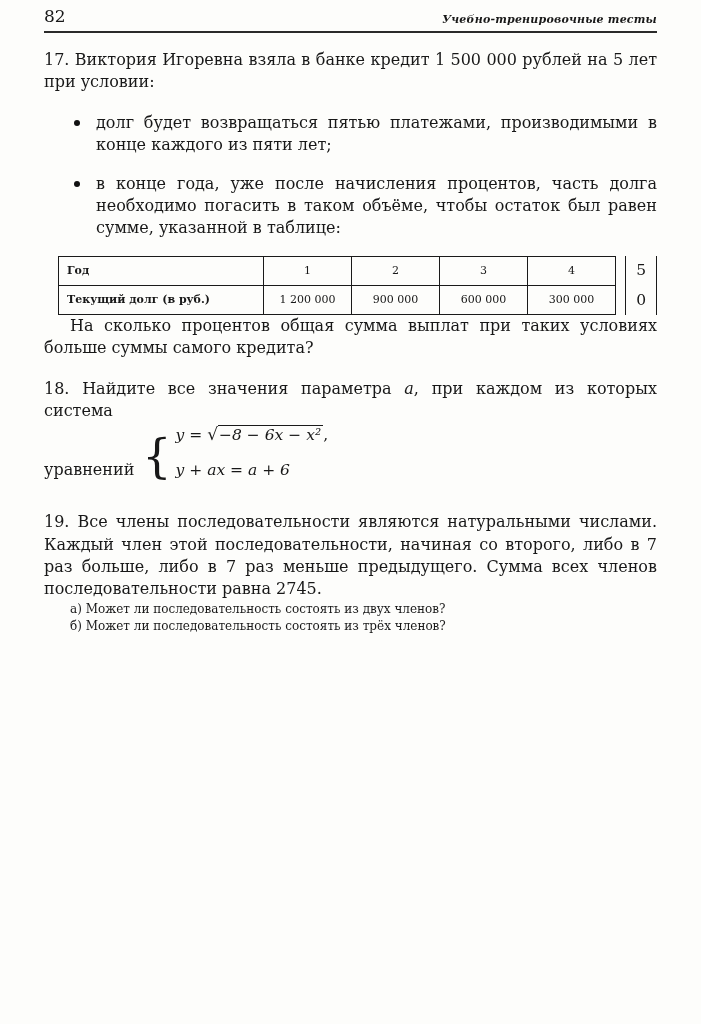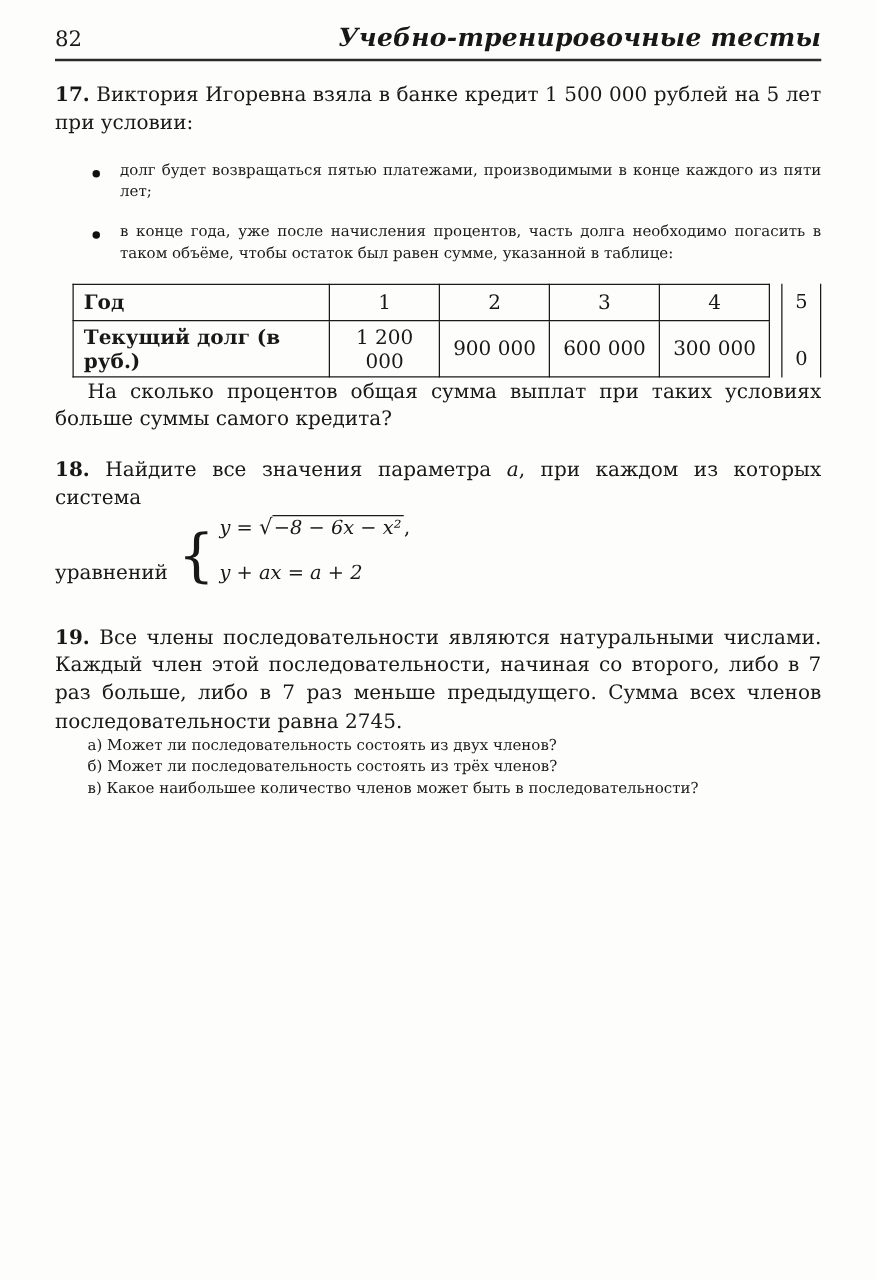--- a/index.html
+++ b/index.html
@@ -11,55 +11,55 @@
     width: 701px;
     height: 1024px;
     font-family: "DejaVu Serif", "Liberation Serif", serif;
     color: #181818;
     overflow: hidden;
   }
   .page {
     box-sizing: border-box;
     width: 701px;
     height: 1000px;
-    padding: 18px 44px 0 44px;
+    padding: 6px 44px 0 44px;
   }
   .header {
     display: flex;
     justify-content: space-between;
     align-items: flex-end;
     border-bottom: 2.5px solid #2a2a2a;
     padding-bottom: 5px;
   }
   .page-num {
     font-size: 17px;
   }
   .running-title {
     font-style: italic;
     font-weight: bold;
-    font-size: 20px;
+    font-size: 11px;
     letter-spacing: 0.2px;
   }
   p, .para {
     font-size: 16px;
     line-height: 1.4;
     text-align: justify;
     margin: 0;
   }
   .p17-intro { margin-top: 16px; }
-  b.num { font-weight: bold; }
+  b.num { font-weight: normal; }
   ul.bullets {
     list-style: none;
     margin: 18px 0 0 0;
     padding: 0 0 0 52px;
   }
   ul.bullets li {
     position: relative;
     margin-bottom: 16px;
-    font-size: 12px;
+    font-size: 16px;
     line-height: 1.4;
     text-align: justify;
     margin-top: 12px;
   }
   ul.bullets li .dot {
     position: absolute;
     left: -22px;
     top: 8px;
     width: 6px;
     height: 6px;
@@ -67,21 +67,21 @@
     border-radius: 50%;
   }
   .table-wrap {
     display: flex;
     align-items: stretch;
     margin: 10px 0 0 14px;
   }
   table.loan-table {
     border-collapse: collapse;
     border: 1.6px solid #1a1a1a;
-    font-size: 16px;
+    font-size: 11px;
   }
   table.loan-table td {
     border: 1.3px solid #1a1a1a;
     padding: 3px 8px;
     height: 22px;
   }
   td.lbl {
     font-weight: bold;
     text-align: left;
     width: 206px;
@@ -201,28 +201,27 @@
     <p class="para">
       <b class="num">18.</b>
       <span>Найдите все значения параметра</span>
       <span class="it">a</span><span>, при каждом из которых система</span>
     </p>
     <div class="p18-line2">
       <span>уравнений</span>
       <span class="brace">{</span>
       <span class="eqs">
         <span class="eq"><span class="it">y = </span><span class="rsign">√</span><span class="radicand it">−8 − 6x − x²</span><span>,</span></span>
-        <span class="eq it">y + ax = a + 2</span>
+        <span class="eq it">y + ax = a + 6</span>
       </span>
     </div>
   </div>
 
   <div class="p19">
     <p class="para">
       <b class="num">19.</b>
       <span>Все члены последовательности являются натуральными числами. Каждый член этой последовательности, начиная со второго, либо в 7 раз больше, либо в 7 раз меньше предыдущего. Сумма всех членов последовательности равна 2745.</span>
     </p>
     <div class="p19-item">а) Может ли последовательность состоять из двух членов?</div>
     <div class="p19-item">б) Может ли последовательность состоять из трёх членов?</div>
-    <div class="p19-item">в) Какое наибольшее количество членов может быть в последовательности?</div>
   </div>
 
 </div>
 
 </body></html>

